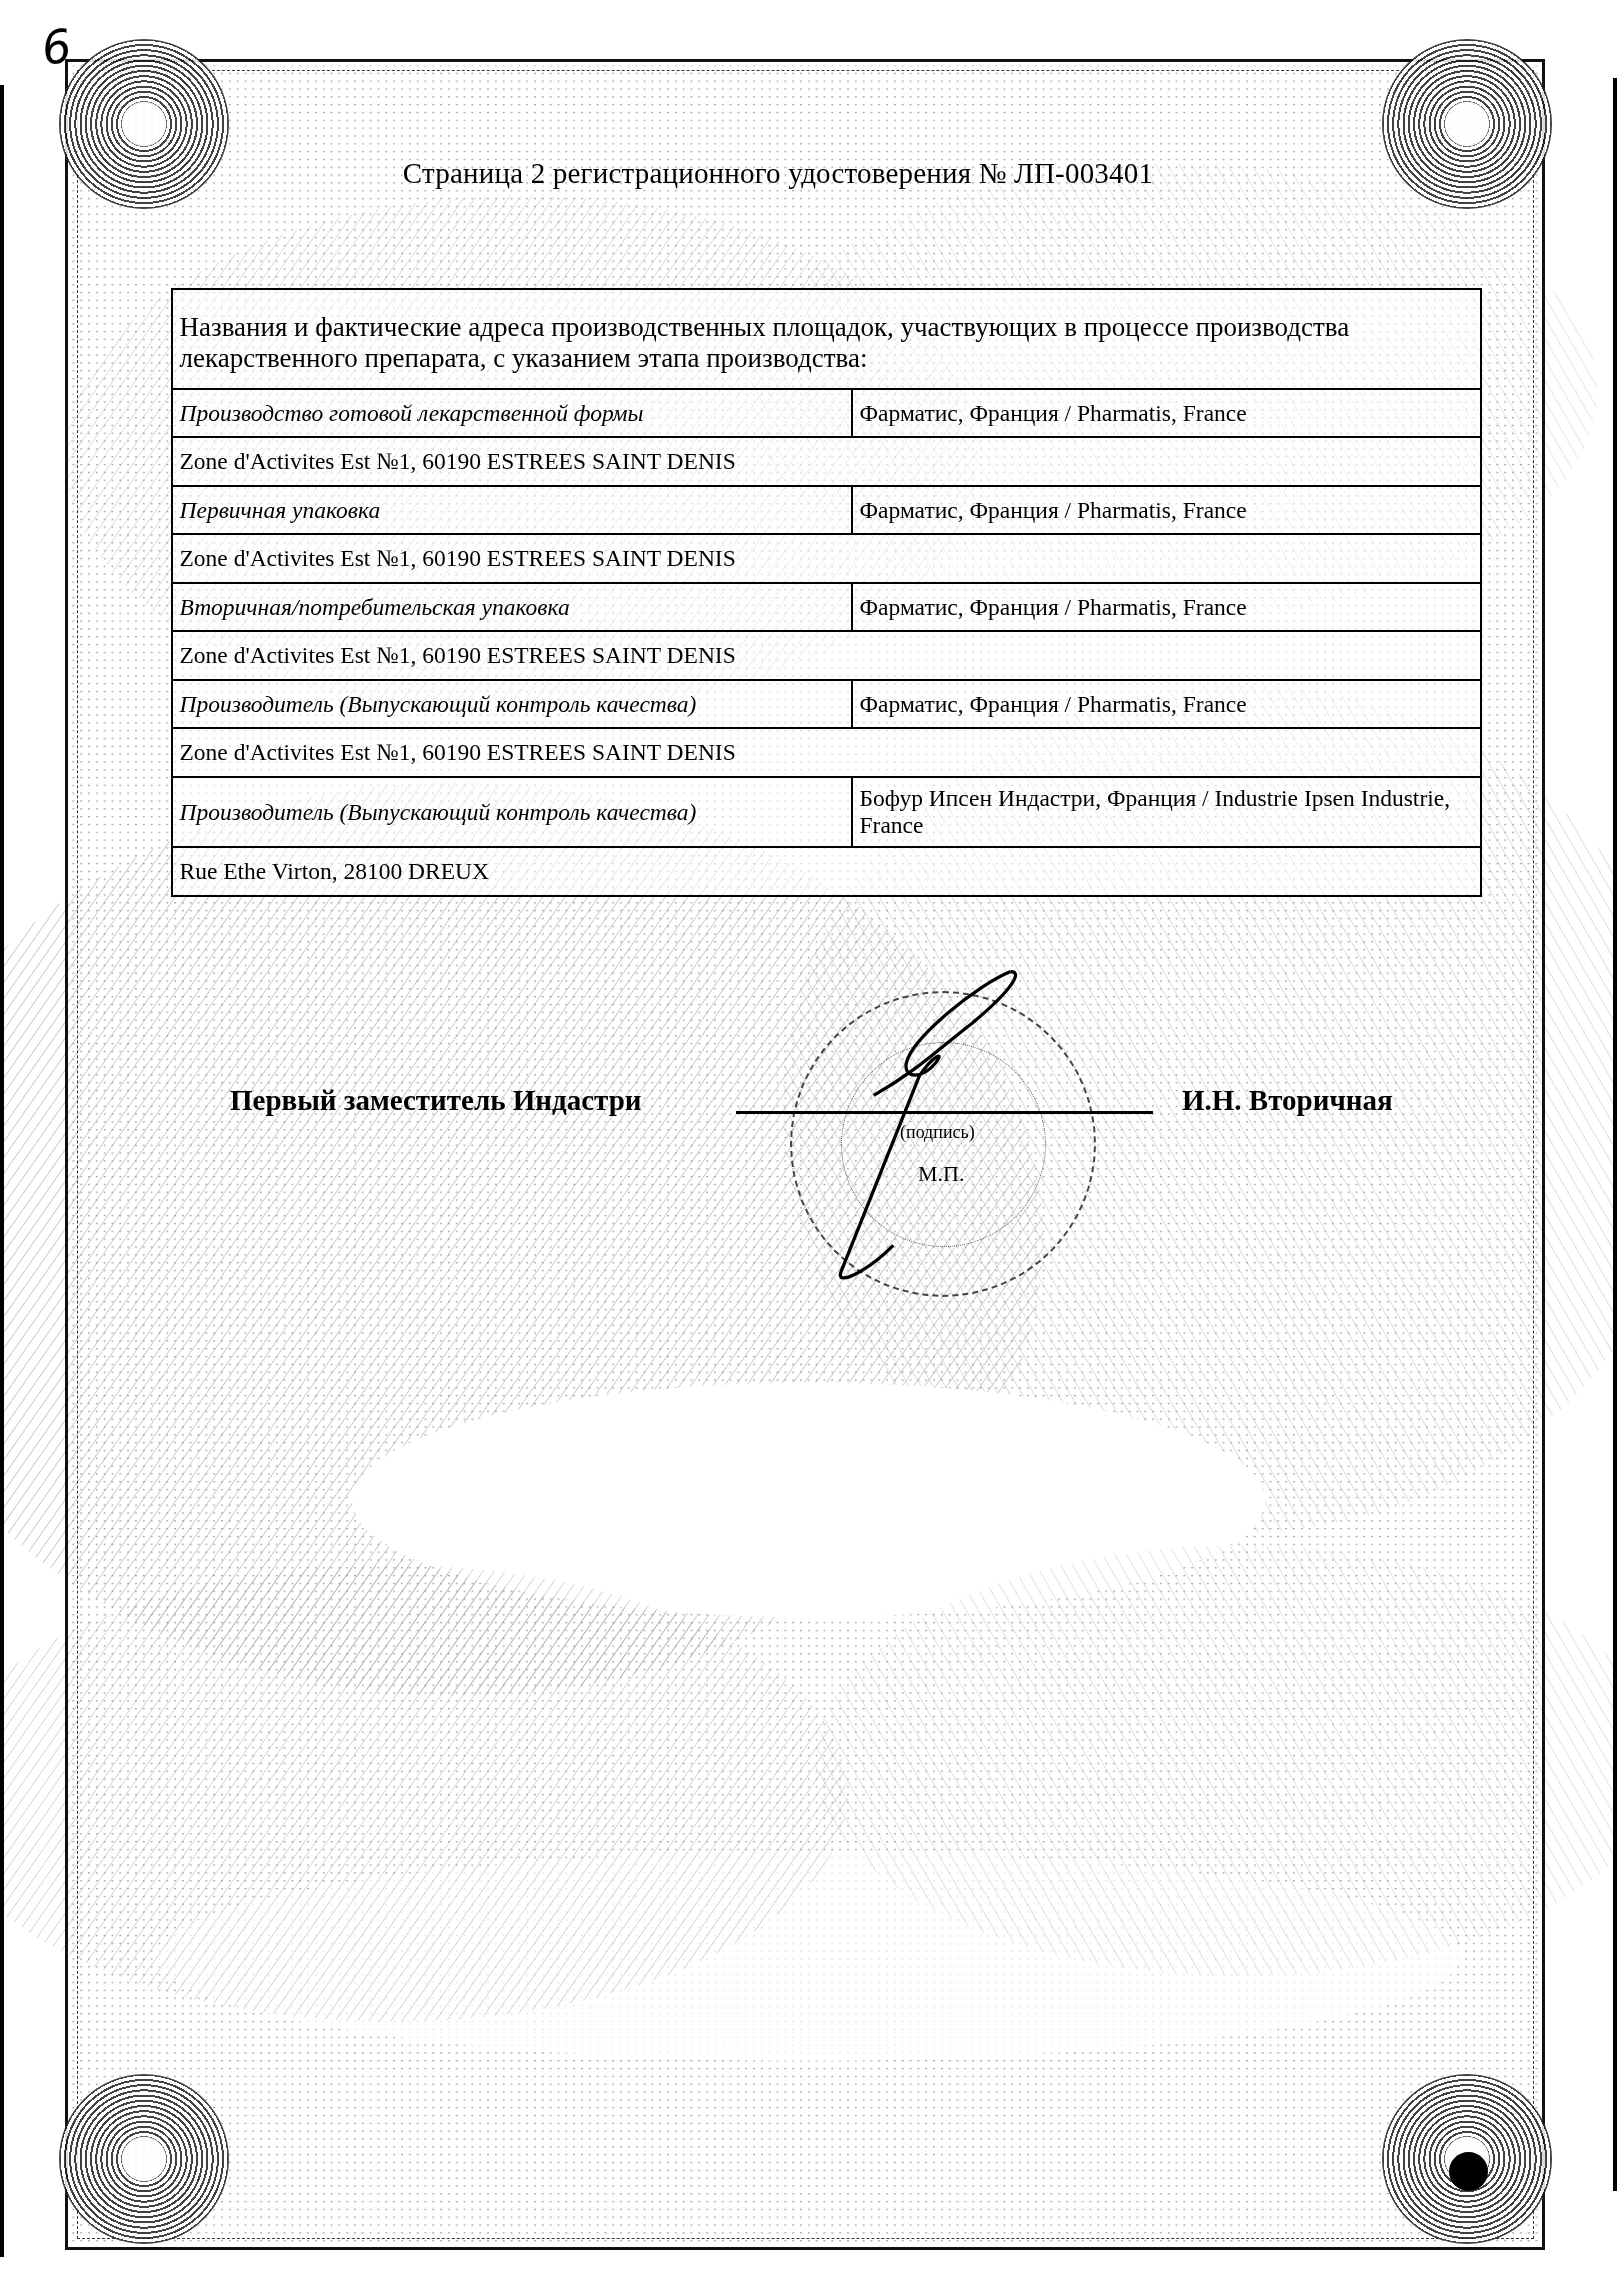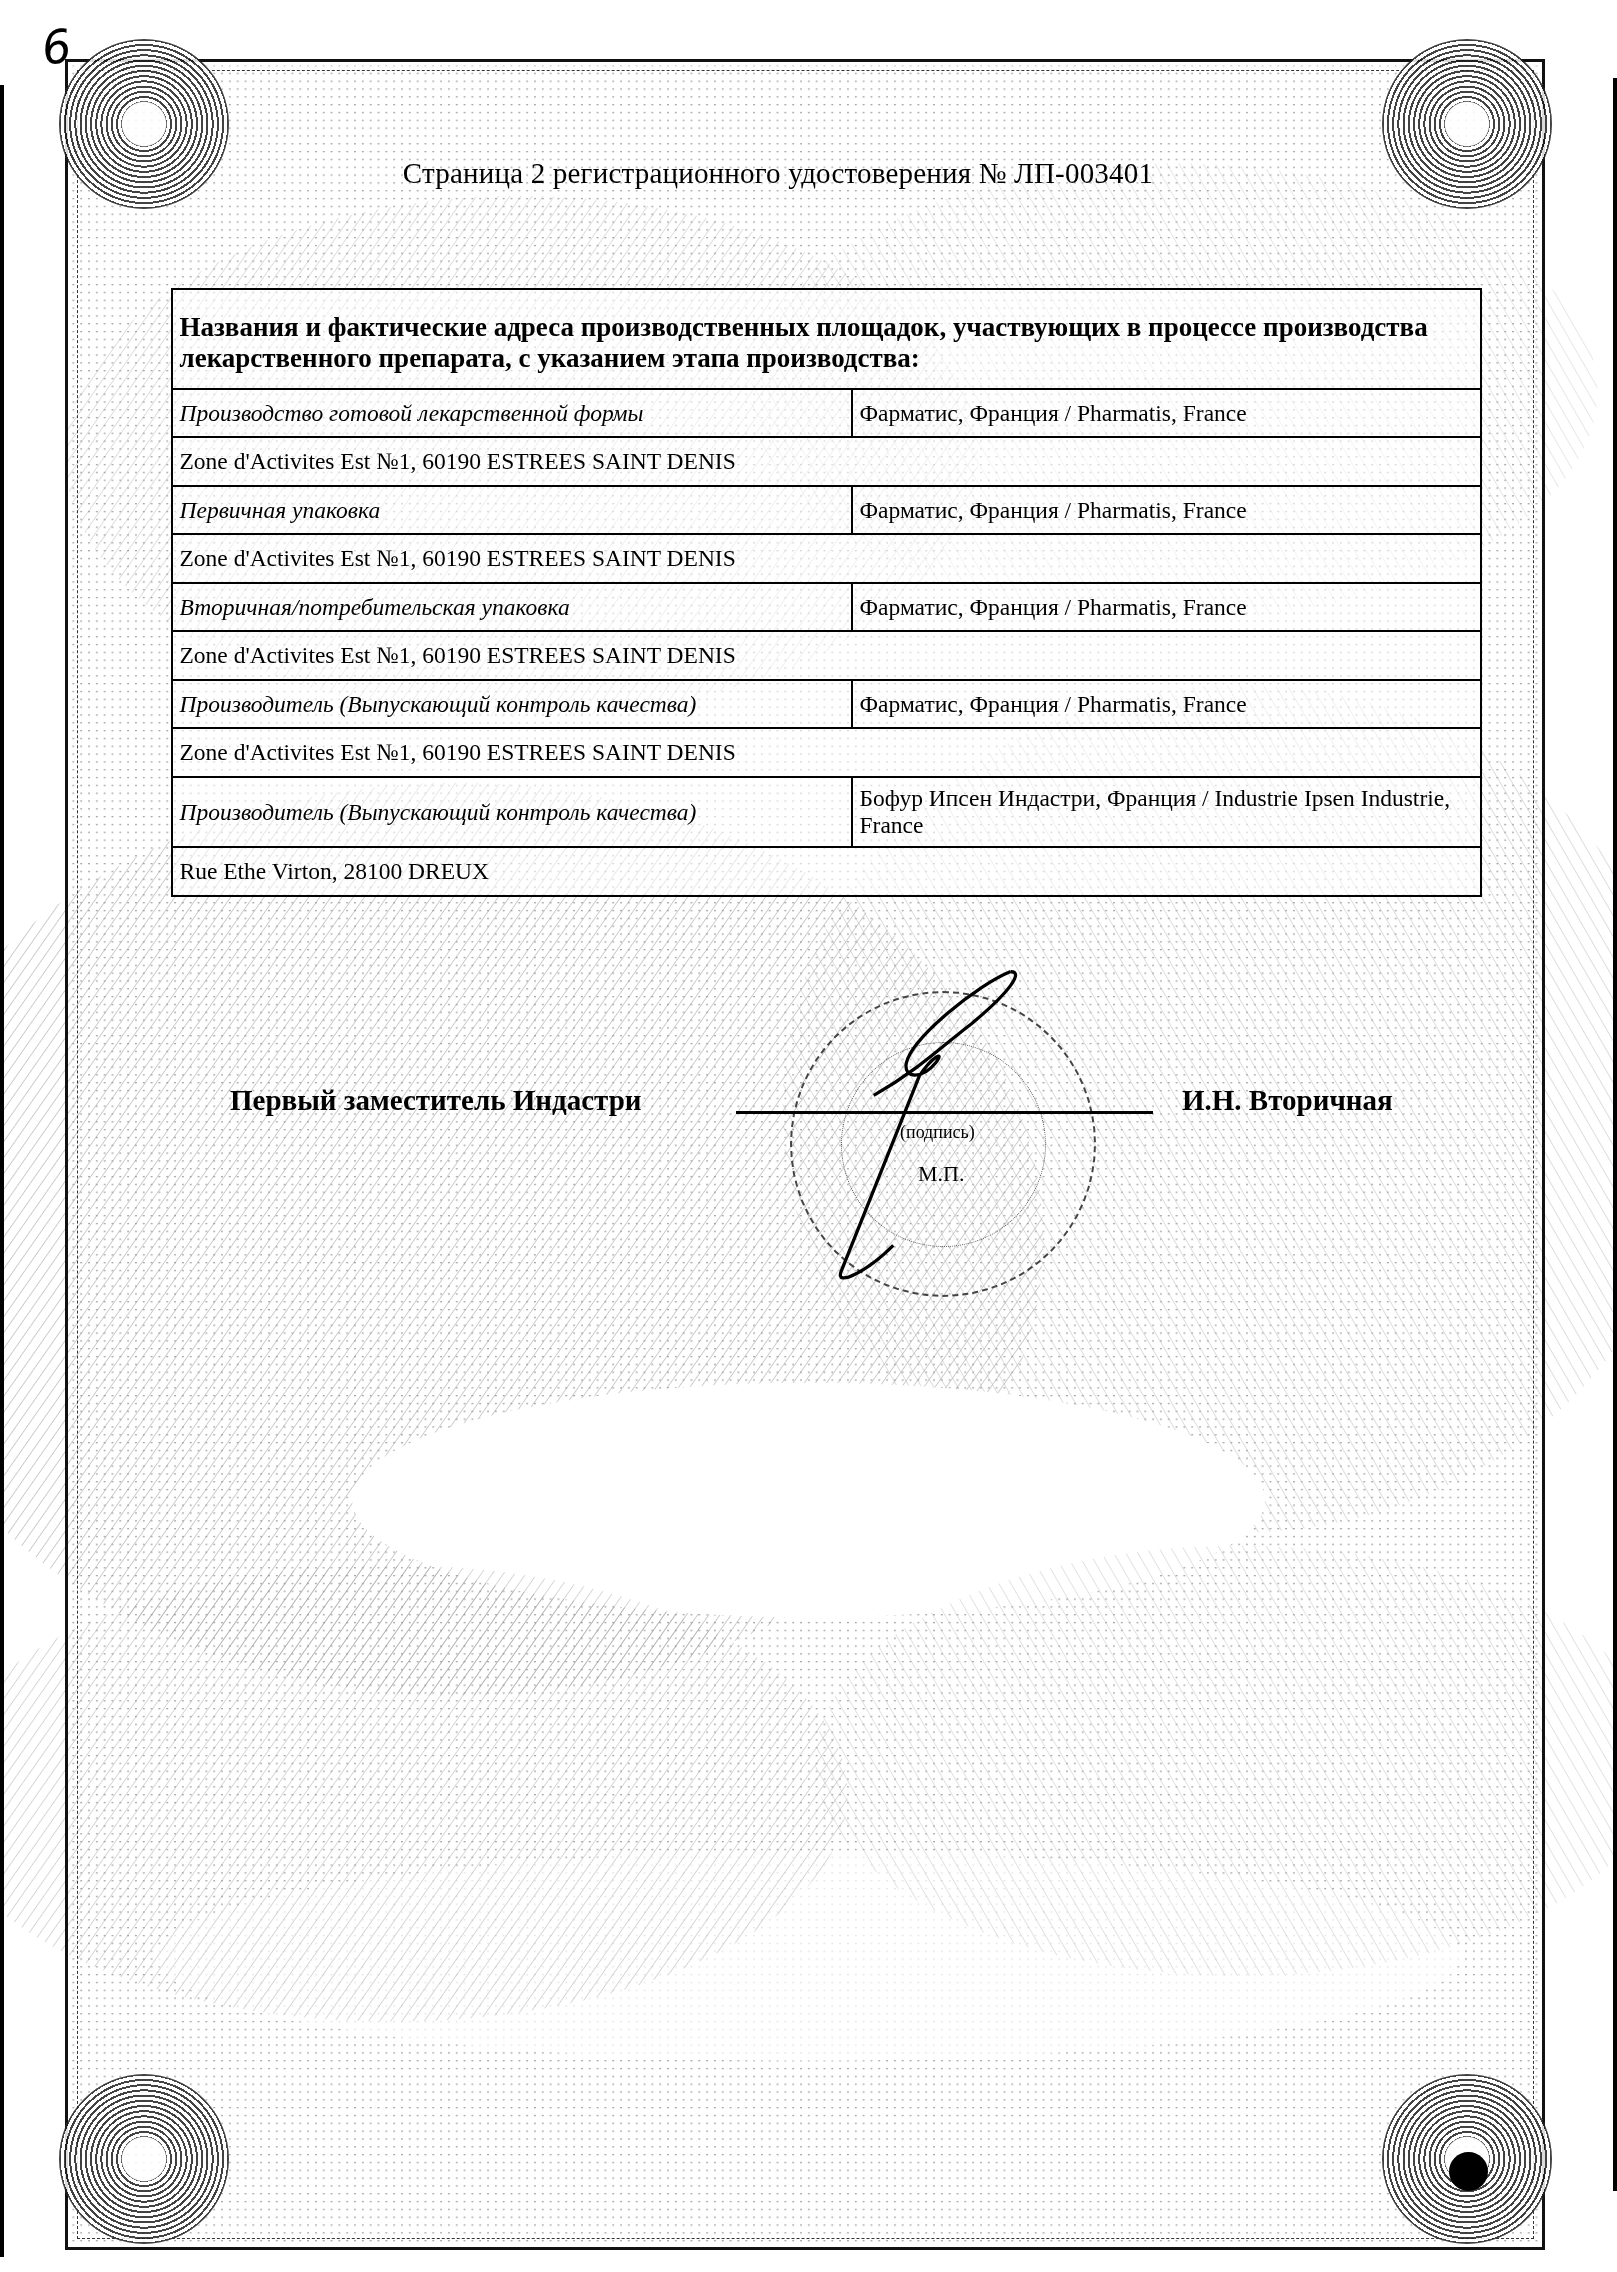--- a/index.html
+++ b/index.html
@@ -34,21 +34,21 @@
 
     
     .page-title { position: absolute; left: 0; width: 1556px; top: 157px; text-align: center;
                   font-size: 29px; letter-spacing: 0.2px; }
 
     
     .reg-table { position: absolute; left: 171px; top: 288px; width: 1311px;
                  border-collapse: collapse; background: rgba(255,255,255,0.55); }
     .reg-table td { border: 2.6px solid #000; padding: 0 6.5px; font-size: 23.5px;
                     vertical-align: middle; line-height: 1.12; }
-    .reg-table td.header-cell { font-weight: bold; font-size: 27px; height: 90px;
+    .reg-table td.header-cell { font-weight: normal; font-size: 27px; height: 90px;
                                 padding-top: 7.8px; line-height: 1.15; }
     .reg-table td.stage-cell { font-style: italic; width: 665px; height: 46px; }
     .reg-table td.vendor-cell { height: 46px; margin-top: 28px; }
     .reg-table td.address-cell { height: 47px; }
     .reg-table tr.tall td { height: 68px; }
 
     
     .sig-position { position: absolute; left: 230px; top: 1084px; font-size: 29px; font-weight: bold; }
     .sig-line { position: absolute; left: 736px; top: 1111px; width: 417px; height: 2.6px; background: #000; }
     .sig-caption { position: absolute; left: 900px; top: 1122px; font-size: 18px; }

